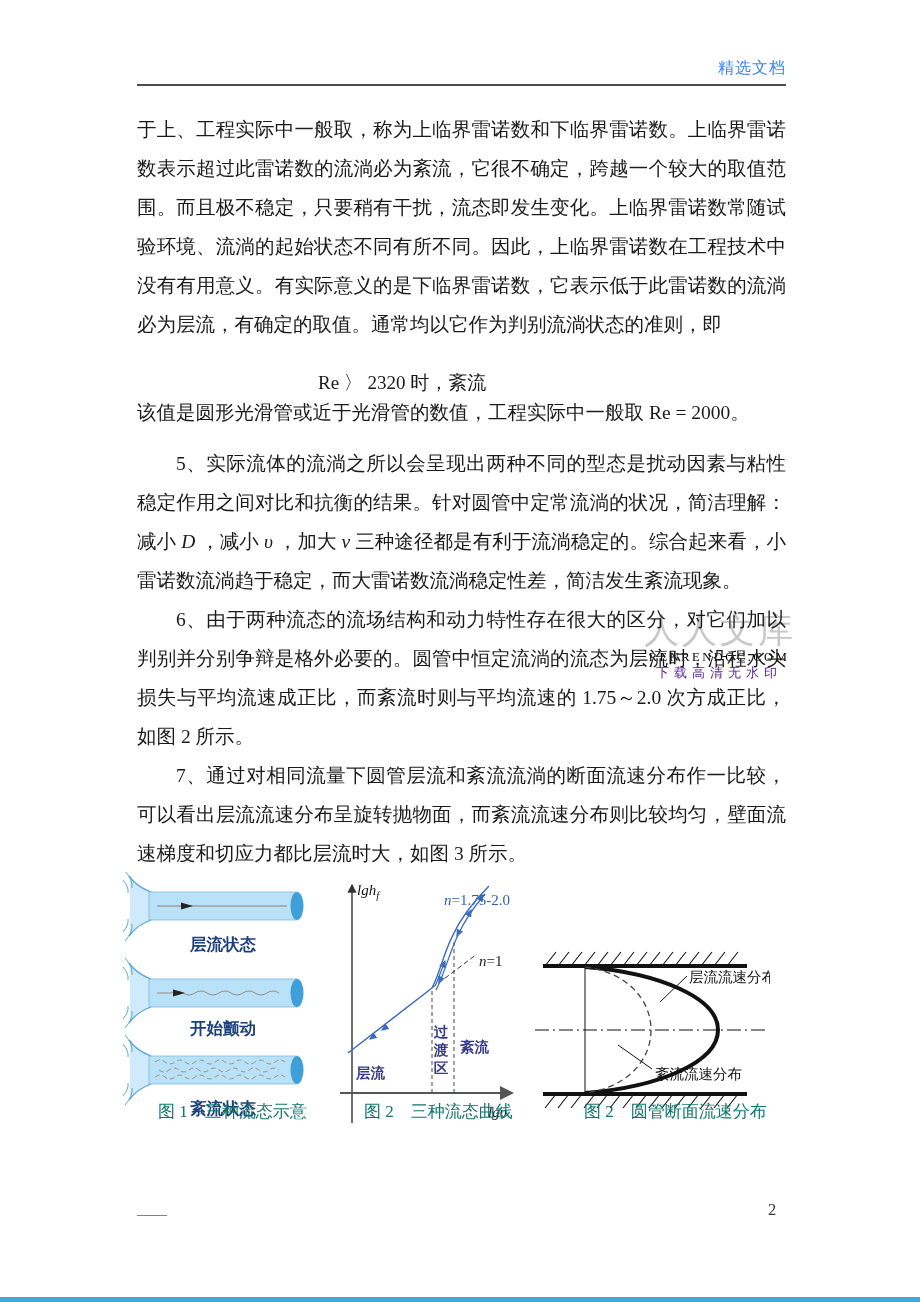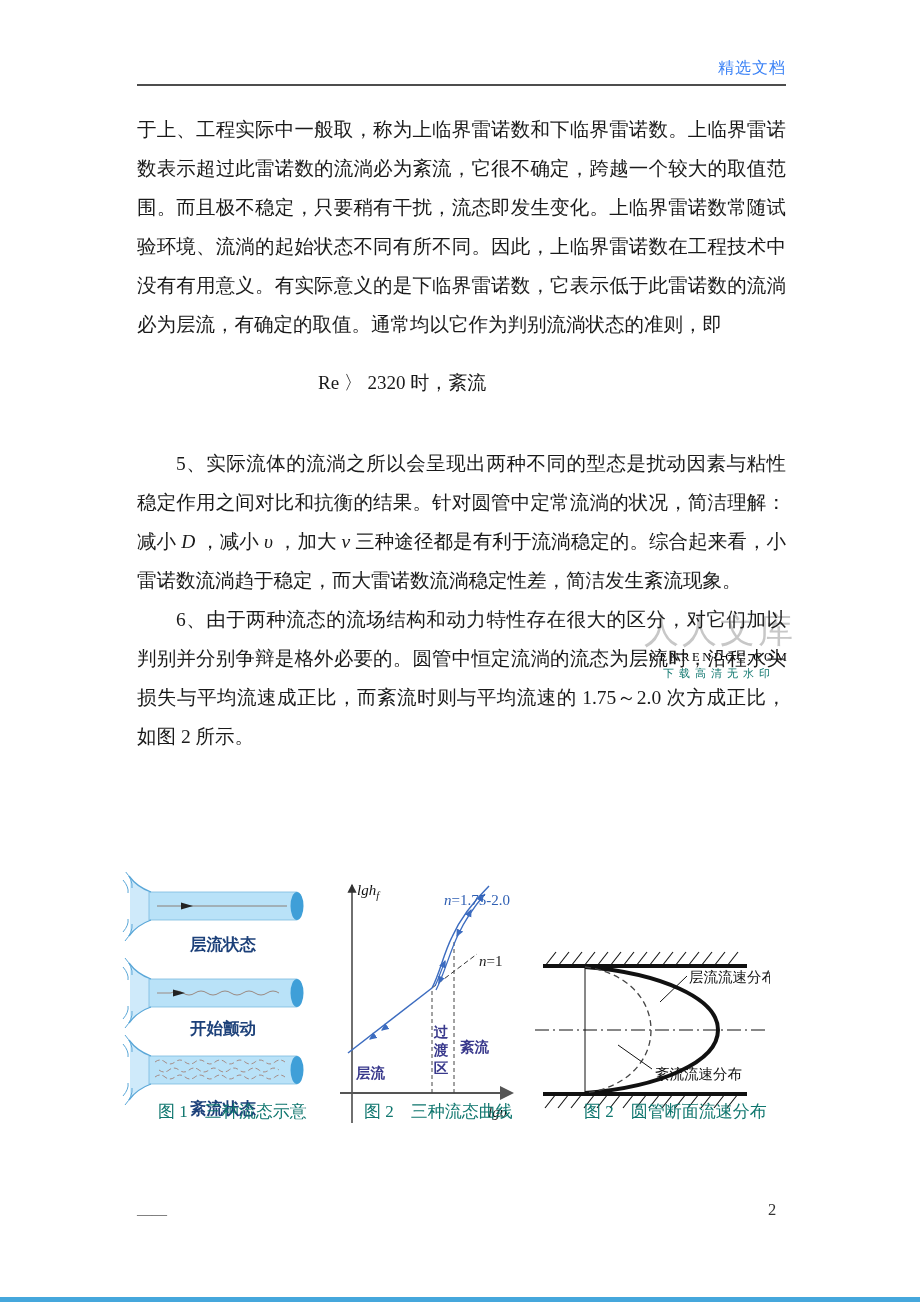--- a/index.html
+++ b/index.html
@@ -13,21 +13,21 @@
   .para{position:absolute;left:137px;width:649px;font-size:19.5px;line-height:39px;
         text-align:justify;text-justify:inter-ideograph;margin:0;z-index:2;}
   .para.indent{text-indent:39px;}
   .formula{position:absolute;left:318px;font-size:19px;line-height:29px;z-index:2;}
   .ital{font-style:italic;font-family:"Liberation Serif",serif;}
   
   .wm{position:absolute;left:644px;top:612px;width:150px;text-align:center;z-index:1;
       color:#c7c7c7;user-select:none;}
   .wm-title{font-size:35px;font-weight:normal;letter-spacing:3px;line-height:38px;white-space:nowrap;}
   .wm-domain{font-size:12.5px;letter-spacing:2.5px;color:#000000;line-height:15px;white-space:nowrap;}
-  .wm-tag{font-size:11px;letter-spacing:5px;color:#0f766e;line-height:16px;white-space:nowrap;}
+  .wm-tag{font-size:13px;letter-spacing:5px;color:#4c1d95;line-height:16px;white-space:nowrap;}
   
   .fig{position:absolute;z-index:2;}
   .caption{position:absolute;top:1100px;font-size:17px;color:#0f766e;z-index:2;white-space:pre;}
   .pipe-label{font-family:"Liberation Sans",sans-serif;font-weight:bold;font-size:16.5px;fill:#1c4079;}
   .zone-label{font-family:"Liberation Sans",sans-serif;font-weight:bold;font-size:14.5px;fill:#39398c;}
   .axis-label{font-family:"Liberation Serif",serif;font-style:italic;font-size:15px;fill:#111;}
   .f3-label{font-family:"Liberation Serif",serif;font-size:14.5px;fill:#111;}
   
   .foot-dash{position:absolute;left:137px;top:1206px;font-size:15px;color:#555;z-index:2;}
   .page-num{position:absolute;left:768px;top:1200px;font-size:16.5px;color:#333;z-index:2;}
@@ -44,25 +44,27 @@
     <div class="wm-tag">下载高清无水印</div>
   </div>
 
   <div class="hdr-label">精选文档</div>
   <div class="hdr-rule"></div>
 
   <p class="para" style="top:110px">于上、工程实际中一般取，称为上临界雷诺数和下临界雷诺数。上临界雷诺数表示超过此雷诺数的流淌必为紊流，它很不确定，跨越一个较大的取值范围。而且极不稳定，只要稍有干扰，流态即发生变化。上临界雷诺数常随试验环境、流淌的起始状态不同有所不同。因此，上临界雷诺数在工程技术中没有有用意义。有实际意义的是下临界雷诺数，它表示低于此雷诺数的流淌必为层流，有确定的取值。通常均以它作为判别流淌状态的准则，即</p>
 
   <div class="formula" style="top:368px">Re 〉 2320 时，紊流</div>
 
+  <p class="para" style="top:393px">该值是圆形光滑管或近于光滑管的数值，工程实际中一般取 Re = 2000。</p>
 
   <p class="para indent" style="top:444px"><span>5、实际流体的流淌之所以会呈现出两种不同的型态是扰动因素与粘性稳定作用之间对比和抗衡的结果。针对圆管中定常流淌的状况，简洁理解：减小 </span><span class="ital">D</span><span> ，减小 </span><span class="ital">υ</span><span> ，加大 </span><span class="ital">ν</span><span> 三种途径都是有利于流淌稳定的。综合起来看，小雷诺数流淌趋于稳定，而大雷诺数流淌稳定性差，简洁发生紊流现象。</span></p>
 
   <p class="para indent" style="top:600px">6、由于两种流态的流场结构和动力特性存在很大的区分，对它们加以判别并分别争辩是格外必要的。圆管中恒定流淌的流态为层流时，沿程水头损失与平均流速成正比，而紊流时则与平均流速的 1.75～2.0 次方成正比，如图 2 所示。</p>
 
+  <p class="para indent" style="top:756px">7、通过对相同流量下圆管层流和紊流流淌的断面流速分布作一比较，可以看出层流流速分布呈旋转抛物面，而紊流流速分布则比较均匀，壁面流速梯度和切应力都比层流时大，如图 3 所示。</p>
 
   <svg class="fig" style="left:115px;top:872px" width="210" height="262" viewBox="0 0 210 262">
     <defs>
       <g id="pipe">
         <path d="M28,8 Q14,3 7,-7 L7,51 Q14,41 28,36 Z" fill="#cfeafa"></path>
         <rect x="26" y="8" width="148" height="28" fill="#b9e2f8" stroke="#7cbbdf" stroke-width="0.8"></rect>
         <ellipse cx="174" cy="22" rx="6.5" ry="14" fill="#3f9fd8"></ellipse>
         <path d="M28,8 Q14,3 6,-8" fill="none" stroke="#5aa7d8" stroke-width="1.3"></path>
         <path d="M28,36 Q14,41 6,52" fill="none" stroke="#5aa7d8" stroke-width="1.3"></path>
         <path d="M2,-13 q8,9 7,17" fill="none" stroke="#5aa7d8" stroke-width="1"></path>

